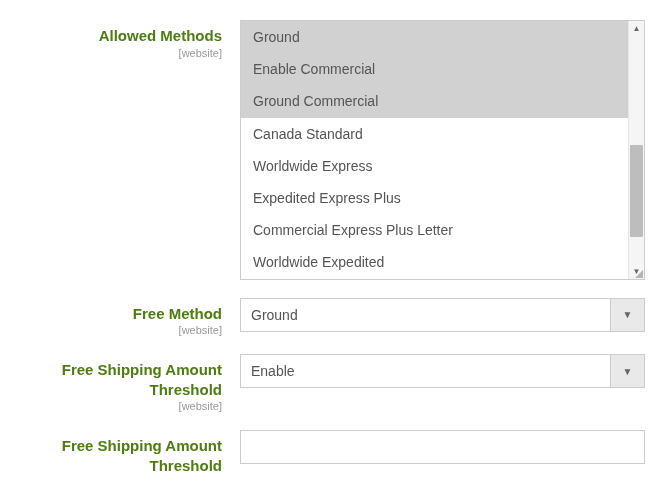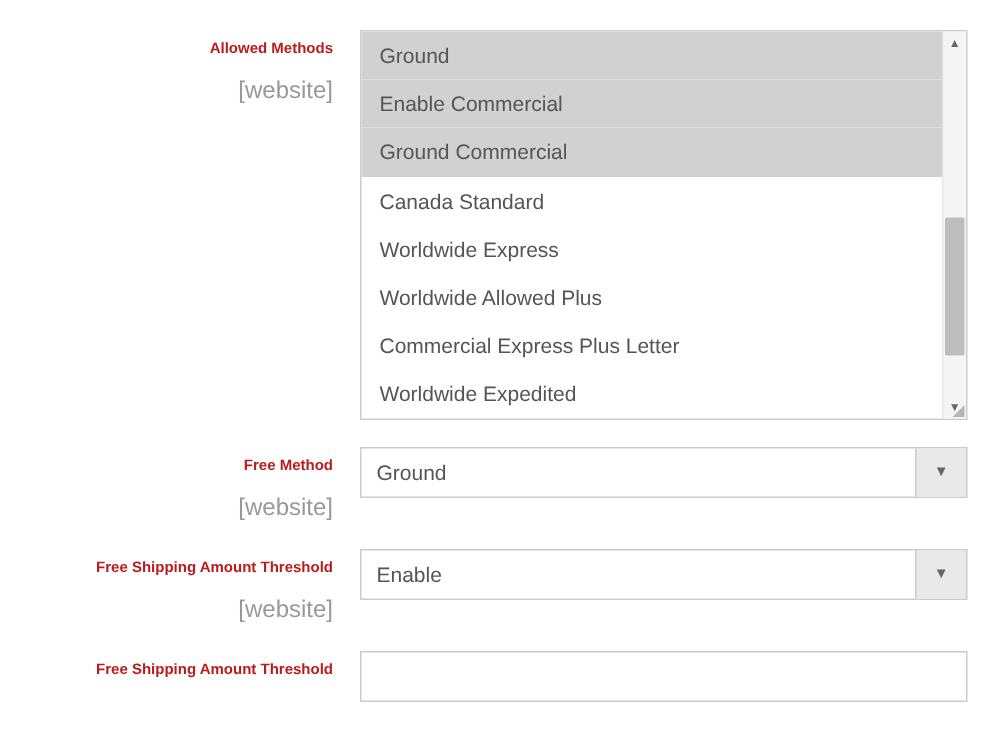--- a/index.html
+++ b/index.html
@@ -15,29 +15,29 @@
       margin-bottom: 18px;
       align-items: flex-start;
     }
     .label-col {
       width: 230px;
       text-align: right;
       padding-right: 18px;
       padding-top: 6px;
     }
     .label-text {
-      font-size: 10px;
+      font-size: 15px;
       font-weight: 600;
-      color: #b91c1c;
+      color: #4d7c0f;
       line-height: 1.3;
     }
     .label-scope {
-      font-size: 16px;
+      font-size: 11px;
       color: #999;
-      margin-top: 13px;
+      margin-top: 1px;
     }
     .control-col {
       flex: 1;
       max-width: 410px;
       position: relative;
     }
     .multiselect-wrap {
       border: 1px solid #ccc;
       position: relative;
       display: flex;
@@ -149,21 +149,21 @@
     <div class="label-scope">[website]</div>
   </div>
   <div class="control-col">
     <div class="multiselect-wrap">
       <div class="multiselect" id="ms-list">
           <div class="ms-option selected">Ground</div>
           <div class="ms-option selected">Enable Commercial</div>
           <div class="ms-option selected">Ground Commercial</div>
           <div class="ms-option">Canada Standard</div>
           <div class="ms-option">Worldwide Express</div>
-          <div class="ms-option">Worldwide Allowed Plus</div>
+          <div class="ms-option">Expedited Express Plus</div>
           <div class="ms-option">Commercial Express Plus Letter</div>
           <div class="ms-option">Worldwide Expedited</div>
         </div>
       <div class="ms-scrollbar">
         <div class="sb-arrow">▲</div>
         <div class="sb-track">
           <div class="sb-thumb"></div>
         </div>
         <div class="sb-arrow">▼</div>
       </div>

